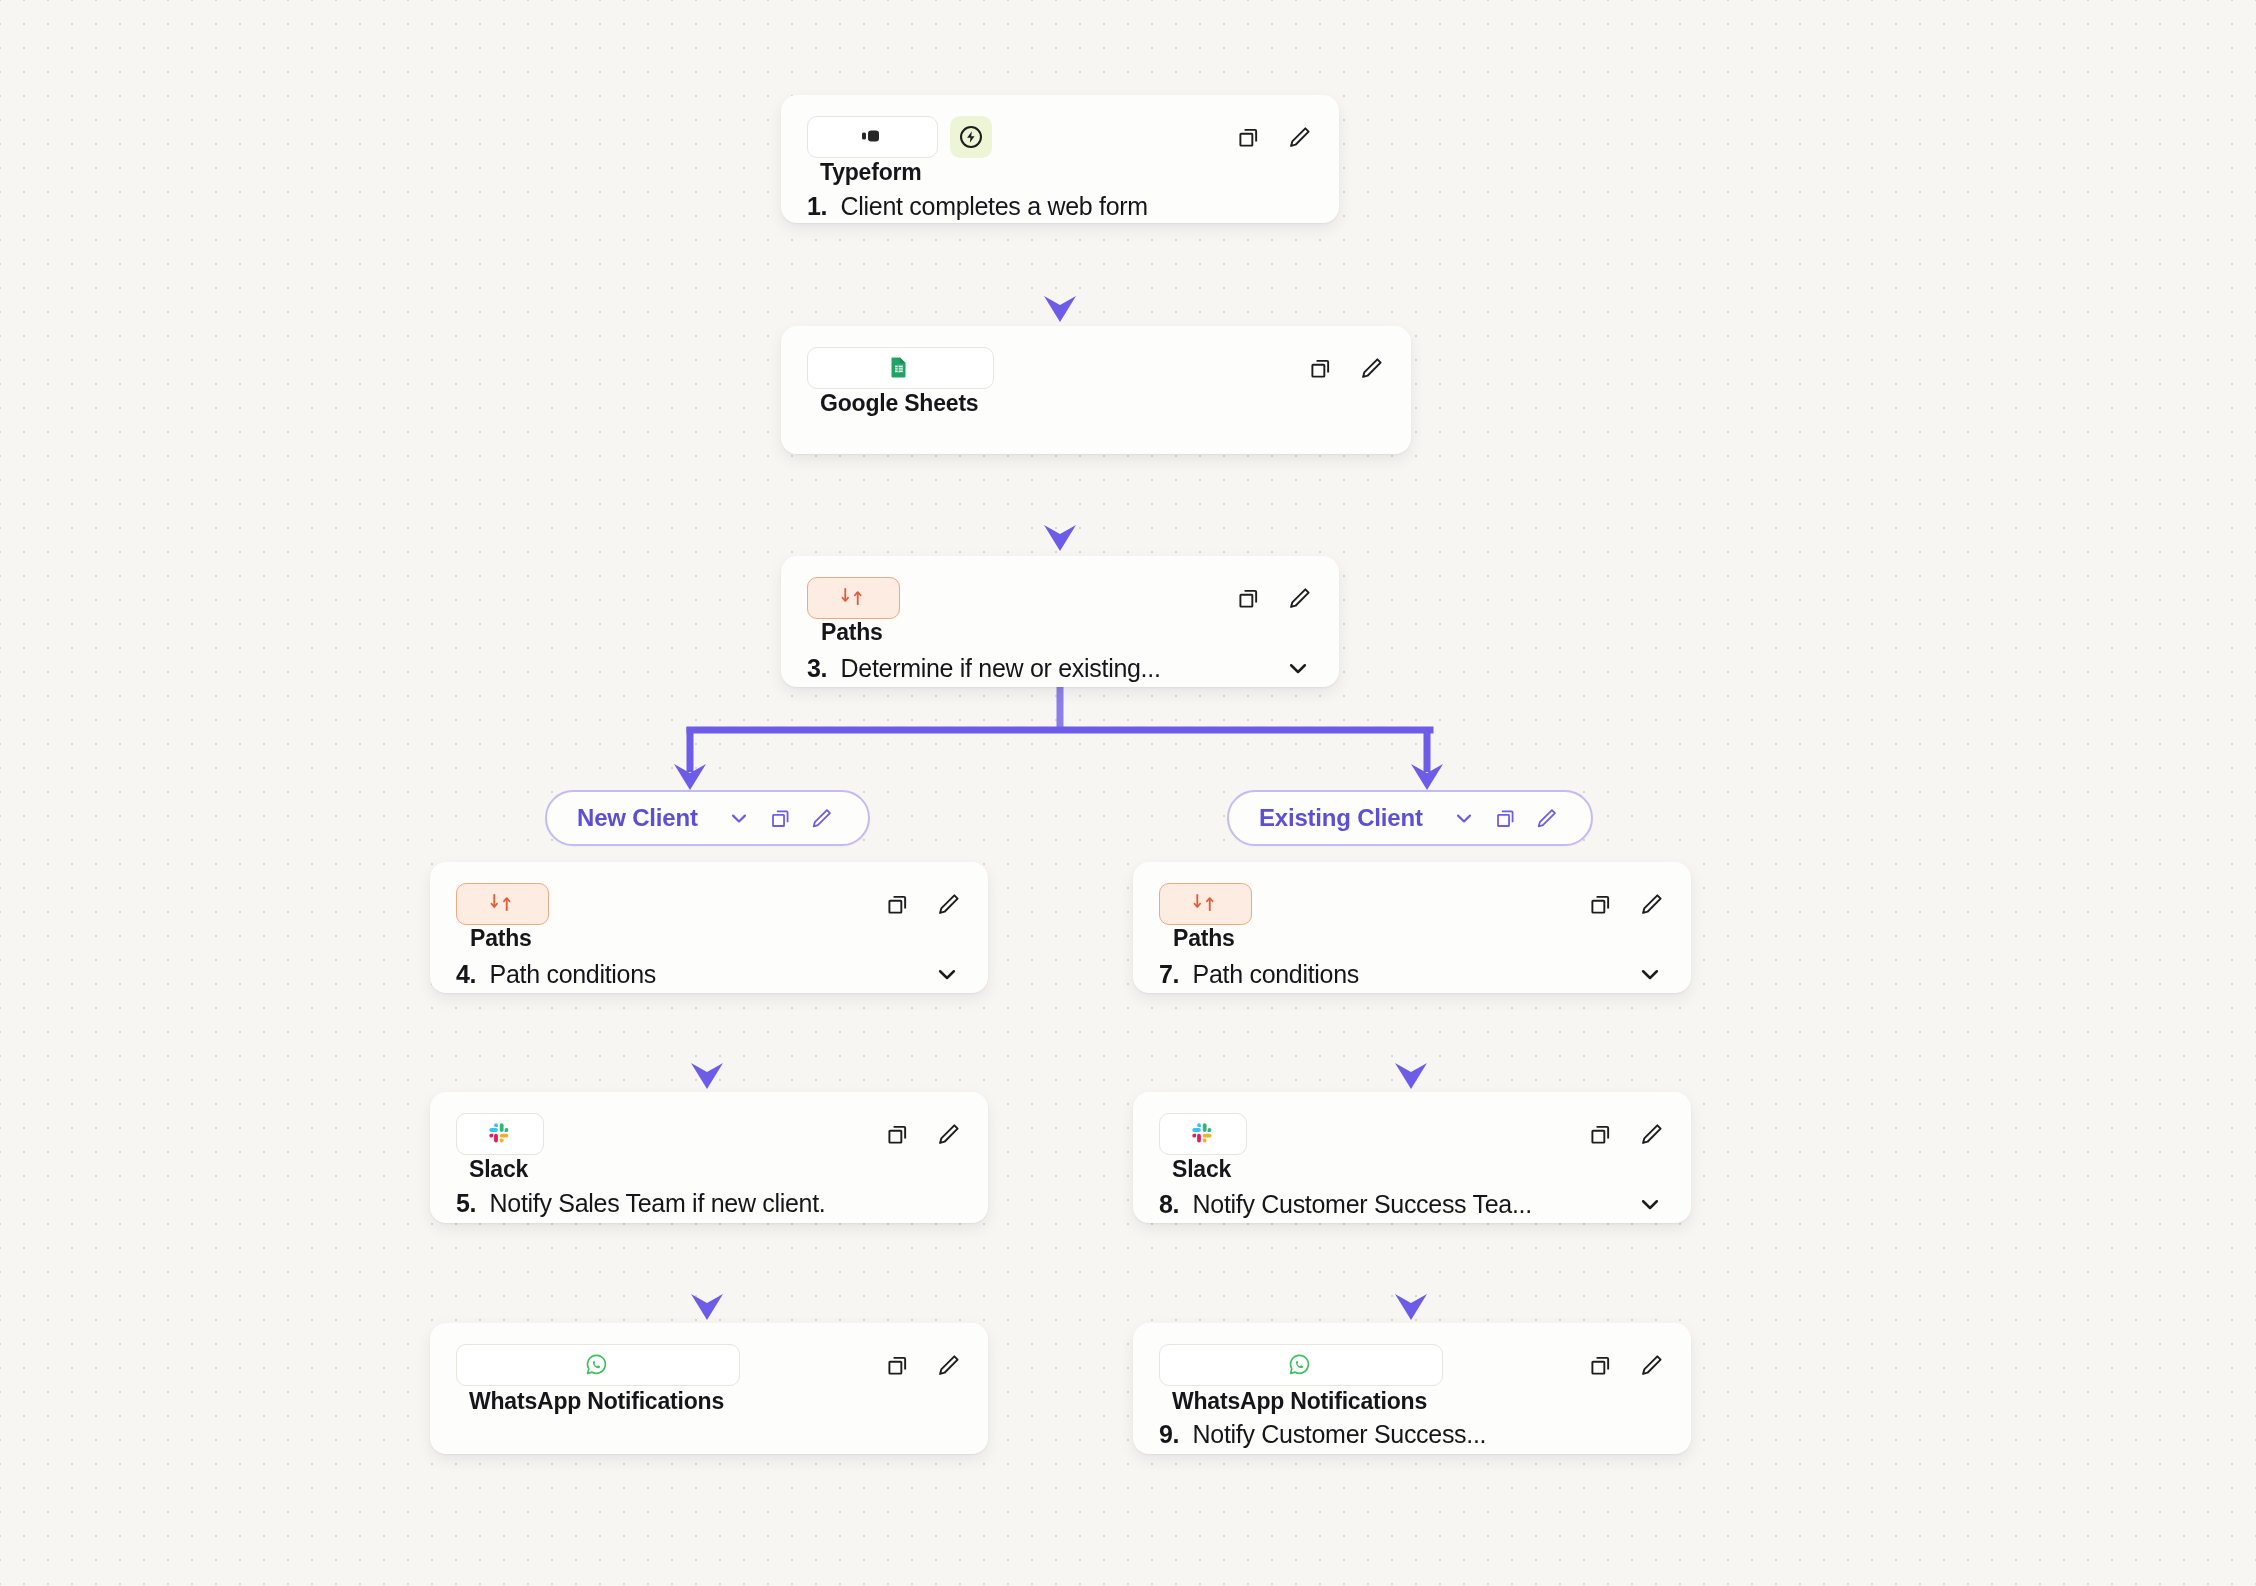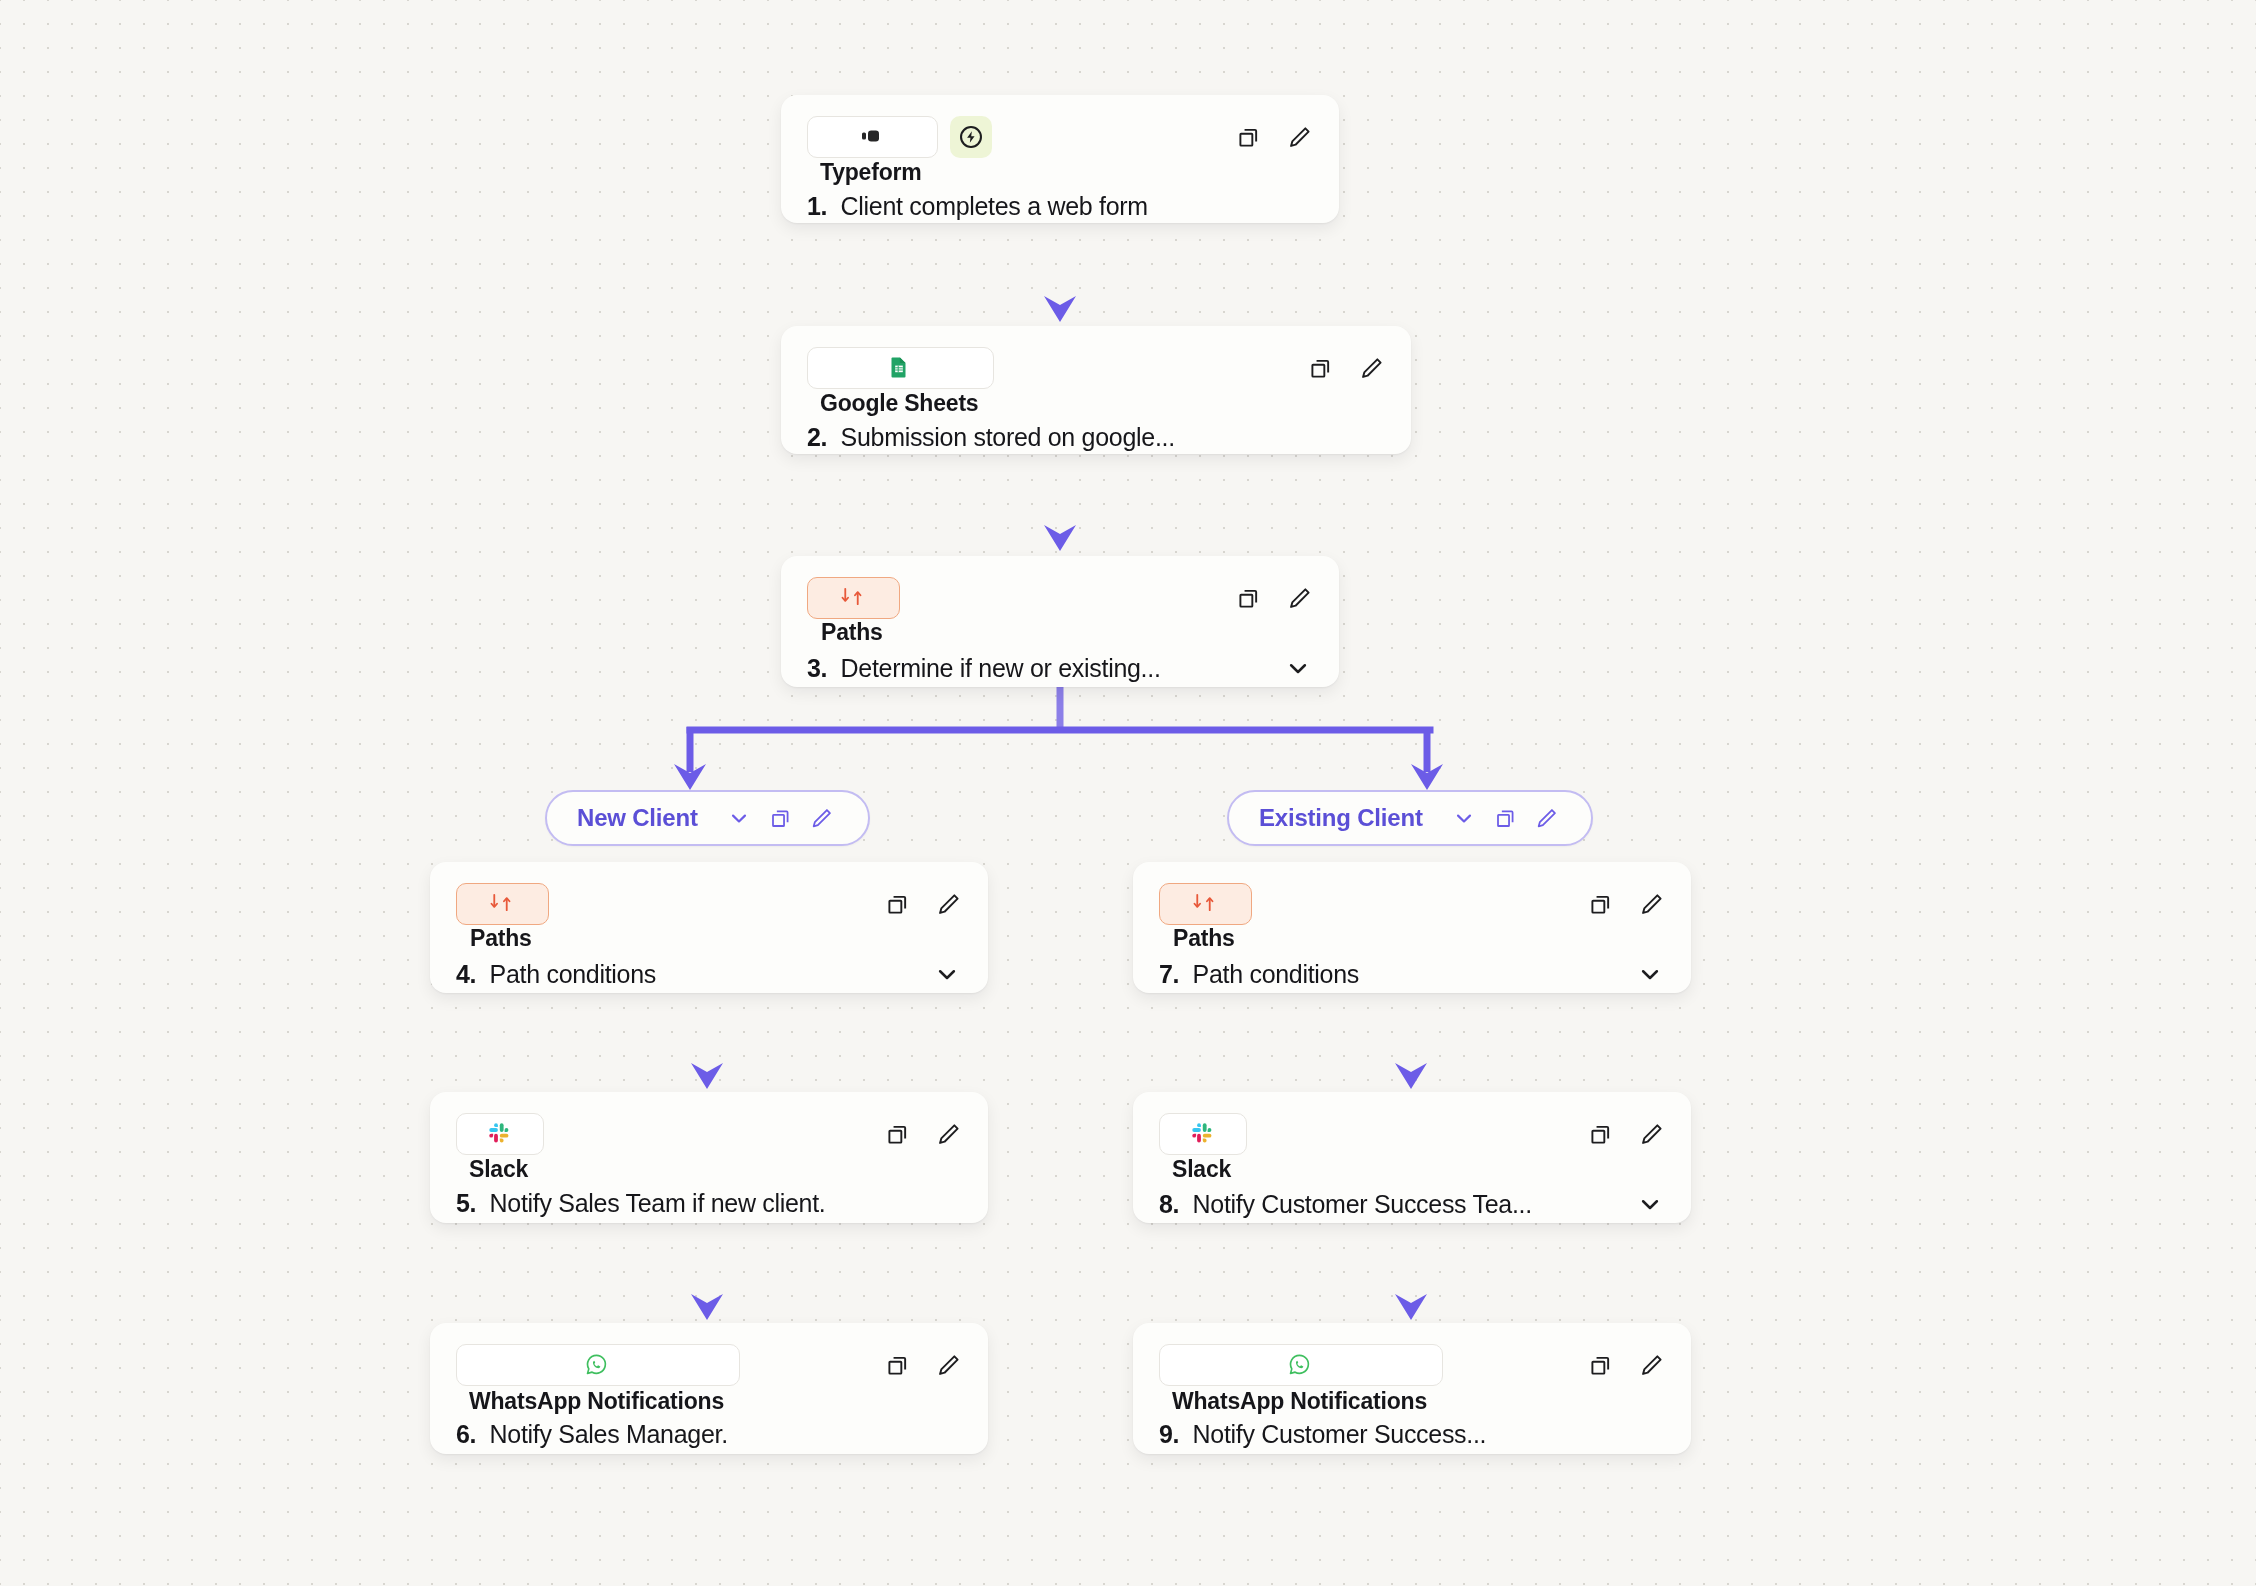--- a/index.html
+++ b/index.html
@@ -261,26 +261,20 @@
             <rect x="4.8" y="8.6" width="10.6" height="10.6" rx="0.6"></rect>
           </svg>
         </span>
         <span class="icon-btn">
           <svg width="27" height="27" viewBox="0 0 24 24" fill="none" stroke="#1d1d1f" stroke-width="1.7" stroke-linejoin="round">
             <path d="M17.2 3.9 l2.9 2.9 -11.6 11.6 -4 1.1 1.1 -4 z"></path>
           </svg>
         </span>
       </div>
     </div>
-    <div class="node-desc">
-      <div class="desc-text">
-        <b>2.&nbsp;</b>
-        <span>Submission stored on google...</span>
-      </div>
-    </div>
   </div>
 
   <div class="node" style="left:781px; top:556px; width:558px; height:131px;">
     <div class="node-top">
       <div class="app-chip paths-chip">
         <span>
           <svg width="23" height="23" viewBox="0 0 24 24" fill="none" stroke="#e8593a" stroke-width="1.9" stroke-linecap="round" stroke-linejoin="round">
             <path d="M5.5 4 V16"></path>
               <path d="M2.6 13.3 L5.5 16.6 L8.4 13.3"></path>
             <path d="M18.5 20 V8"></path>
@@ -545,26 +539,20 @@
             <rect x="4.8" y="8.6" width="10.6" height="10.6" rx="0.6"></rect>
           </svg>
         </span>
         <span class="icon-btn">
           <svg width="27" height="27" viewBox="0 0 24 24" fill="none" stroke="#1d1d1f" stroke-width="1.7" stroke-linejoin="round">
             <path d="M17.2 3.9 l2.9 2.9 -11.6 11.6 -4 1.1 1.1 -4 z"></path>
           </svg>
         </span>
       </div>
     </div>
-    <div class="node-desc">
-      <div class="desc-text">
-        <b>6.&nbsp;</b>
-        <span>Notify Sales Manager.</span>
-      </div>
-    </div>
   </div>
 
   <div class="node" style="left:1133px; top:1323px; width:558px; height:131px;">
     <div class="node-top">
       <div class="app-chip">
         <span>
           <svg width="25" height="25" viewBox="0 0 24 24" fill="none">
             <path d="M12 3.2a8.6 8.6 0 0 0-7.4 13l-1.2 4.3 4.4-1.15A8.6 8.6 0 1 0 12 3.2z" stroke="#3fbf5f" stroke-width="1.6" stroke-linejoin="round"></path>
             <path d="M9.3 8.1c.25-.05.5 0 .65.3l.7 1.45c.12.27.06.5-.1.7l-.4.5c-.15.2-.18.35-.05.6.45.85 1.2 1.55 2.1 1.95.25.12.42.08.58-.1l.47-.52c.2-.2.44-.24.68-.13l1.4.72c.3.16.36.4.28.66-.2.72-.95 1.3-1.75 1.3-2.6-.1-5.1-2.65-5.25-5.25-.02-.85.6-1.7 1.4-1.88z" fill="#3fbf5f"></path>
           </svg>

